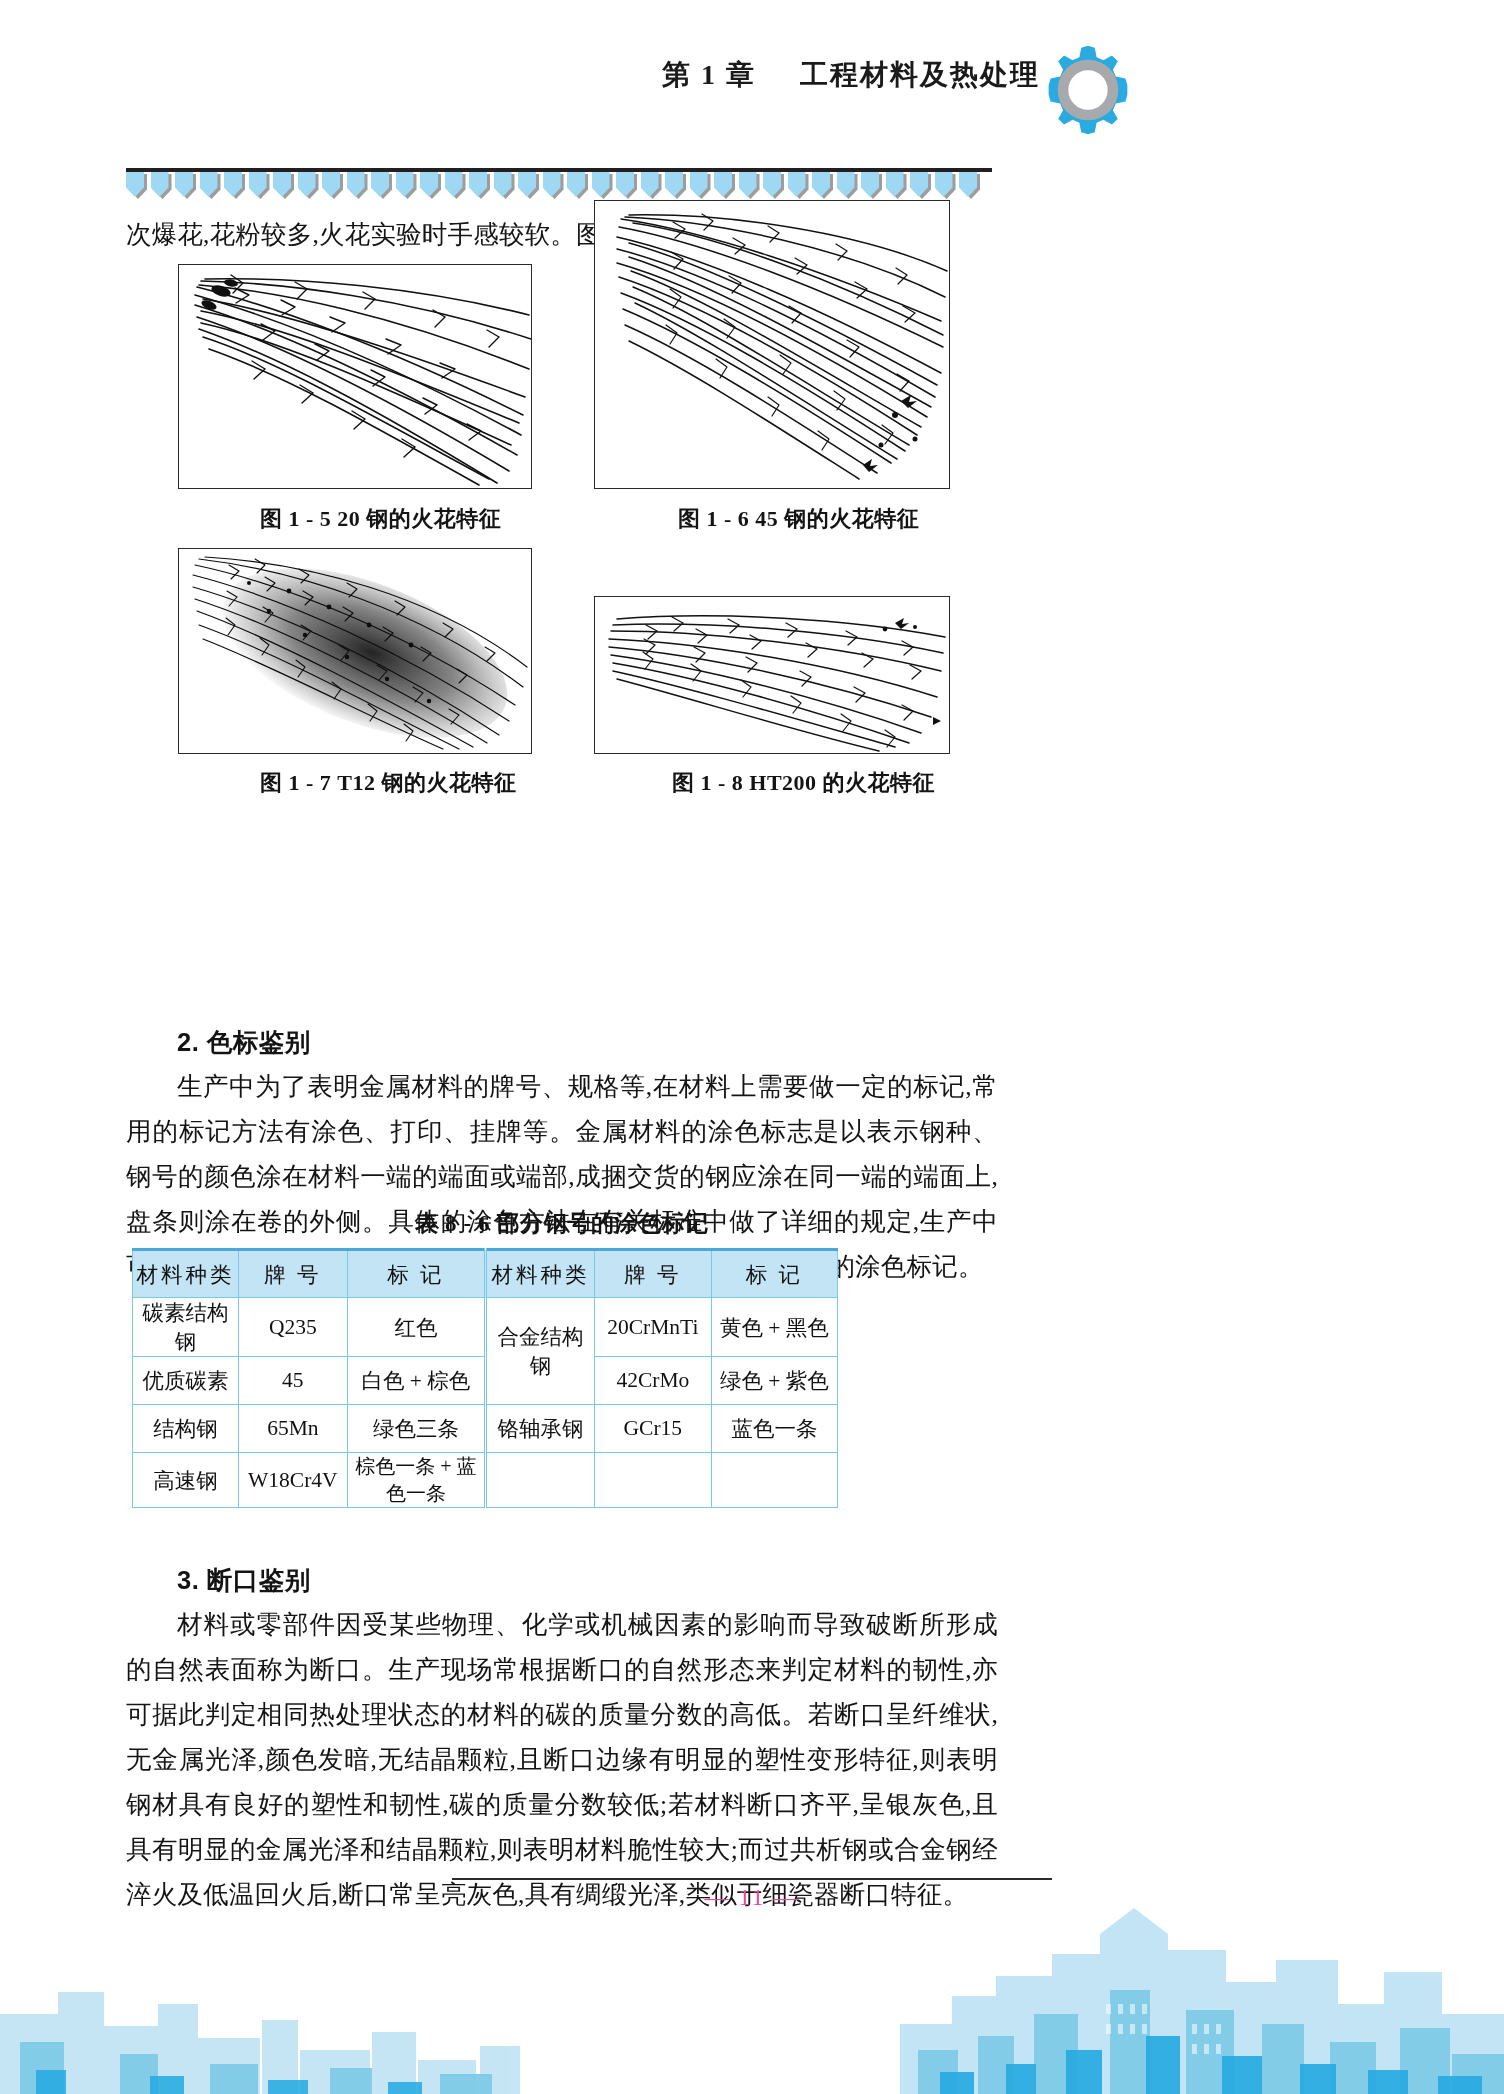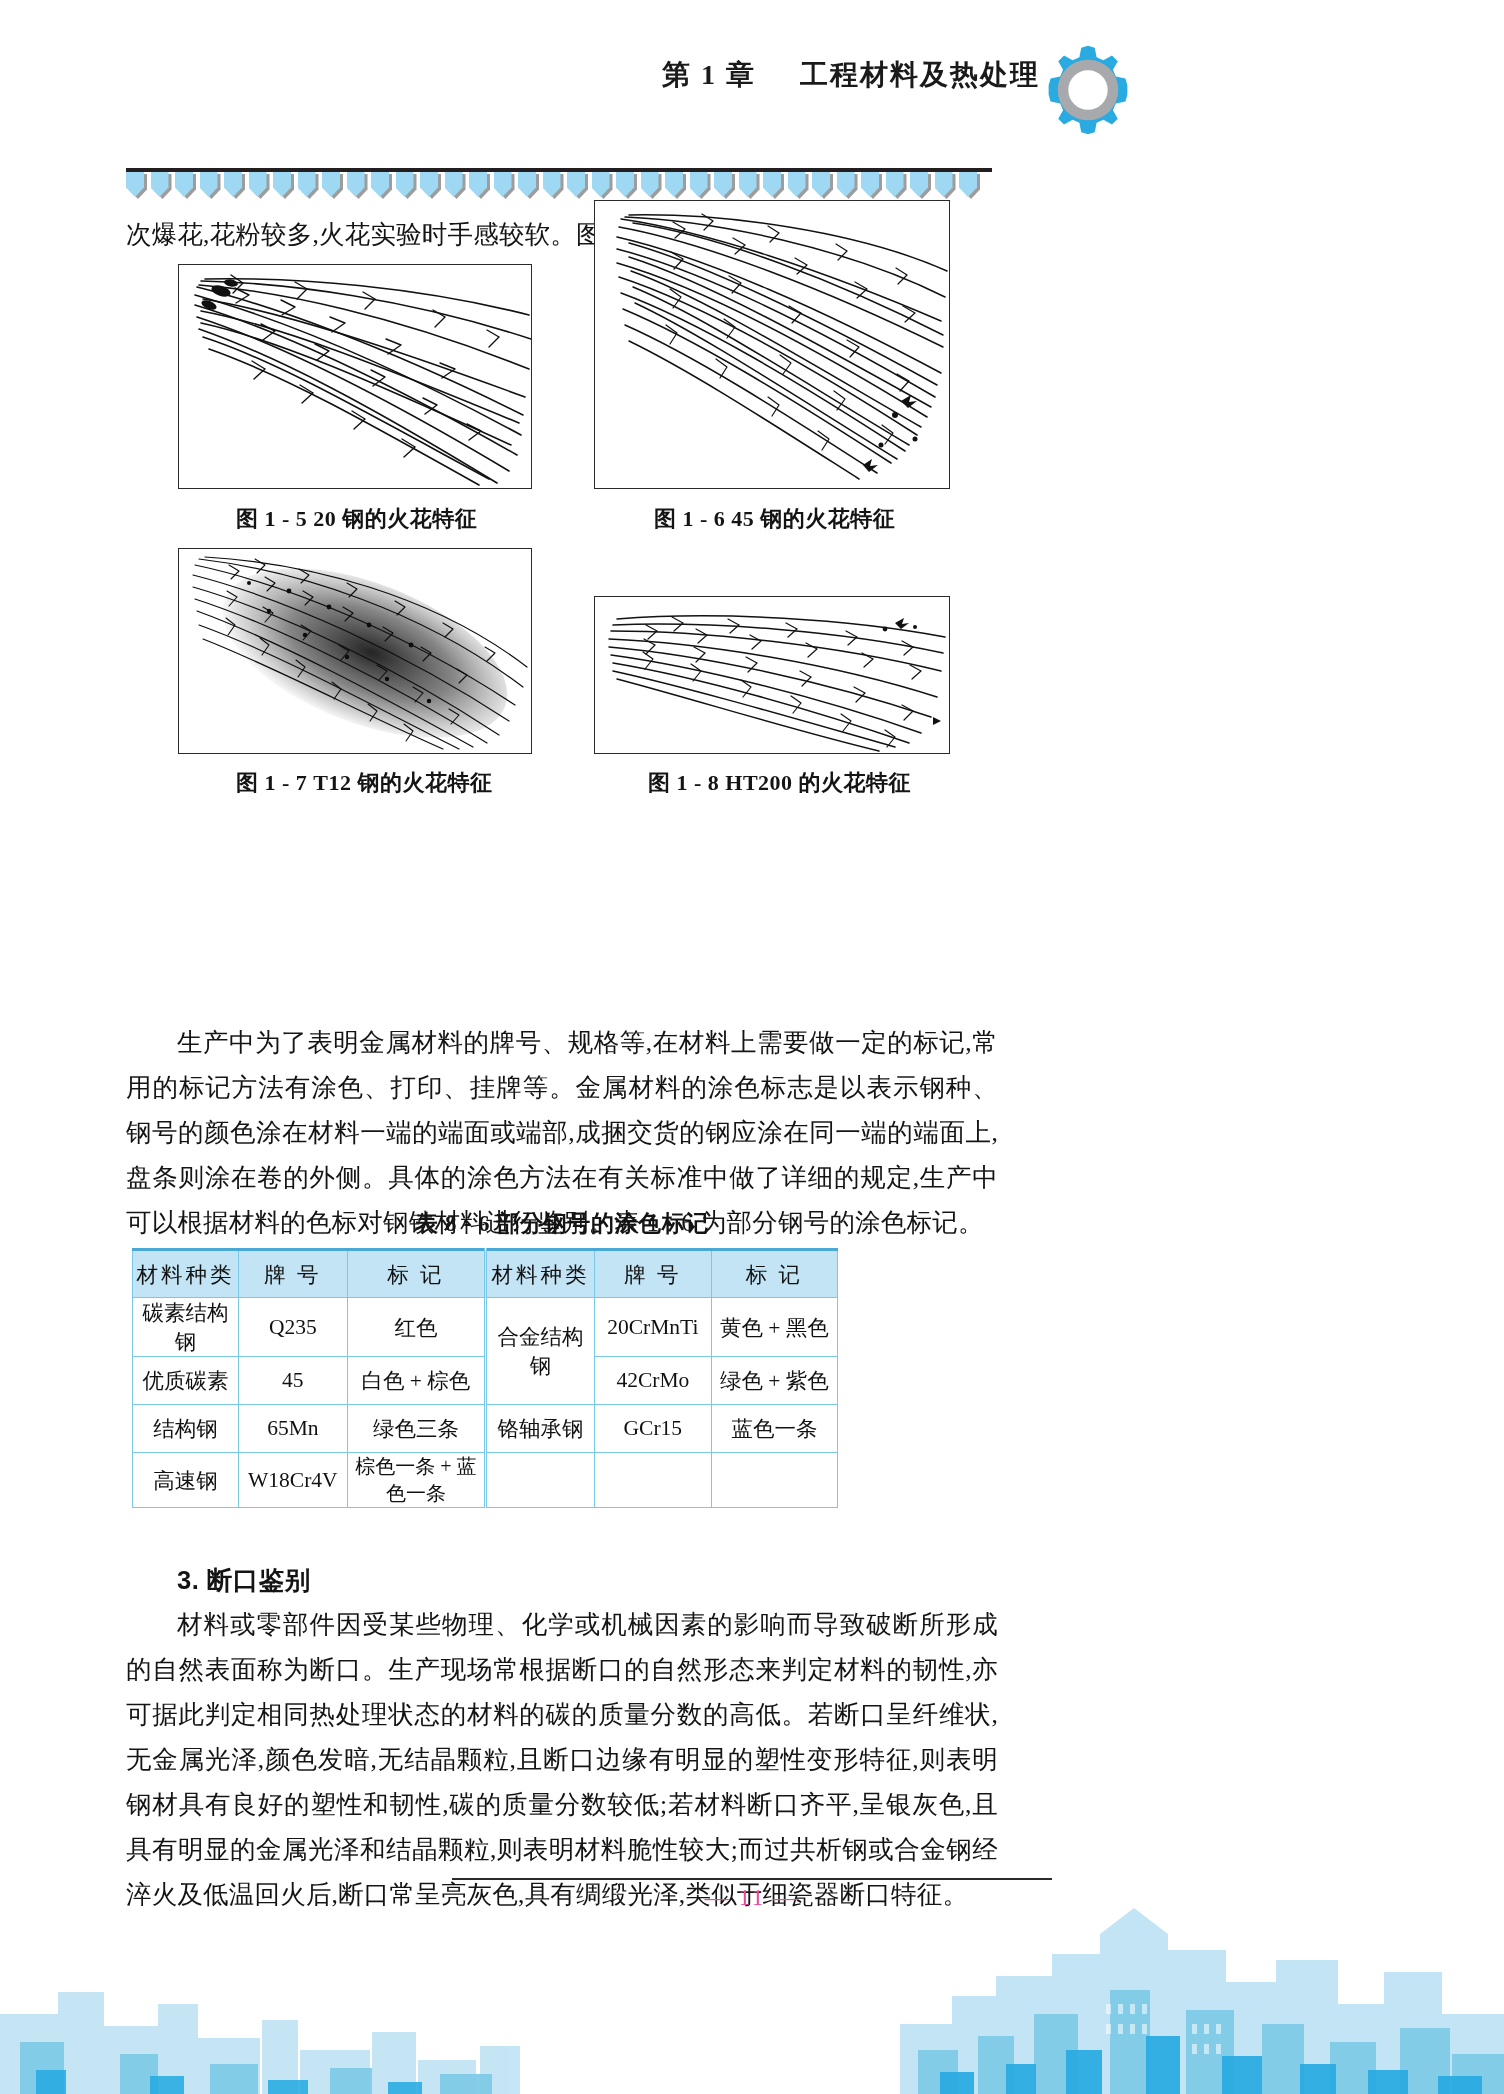--- a/index.html
+++ b/index.html
@@ -92,20 +92,21 @@
     background:#fff;
     overflow:hidden;
   }
   .fig-cap {
     position:absolute;
     font-size:22px;
     font-weight:700;
     font-family:"Liberation Serif","DejaVu Serif",serif;
     white-space:nowrap;
     letter-spacing:.5px;
+    margin-left:24px;
   }
 
   
   #fig5 { left:52px;  top:0px;   width:354px; height:225px; }
   #fig6 { left:468px; top:-64px; width:356px; height:289px; }
   #cap5 { left:110px; top:240px; }
   #cap6 { left:528px; top:240px; }
 
   #fig7 { left:52px;  top:284px; width:354px; height:206px; }
   #fig8 { left:468px; top:332px; width:356px; height:158px; }
@@ -541,20 +542,21 @@
             <path d="M338 120 l8 4 l-8 4 z"></path>
             <circle cx="320" cy="30" r="2"></circle>
           </g>
         </svg>
       </div>
       <div class="fig-cap" id="cap8">图 1 - 8    HT200 的火花特征</div>
 
     </div>
 
     <div class="sec2">
+      <h4 class="sub-head">2. 色标鉴别</h4>
       <p class="body-text indent sec2-para">生产中为了表明金属材料的牌号、规格等,在材料上需要做一定的标记,常用的标记方法有涂色、打印、挂牌等。金属材料的涂色标志是以表示钢种、钢号的颜色涂在材料一端的端面或端部,成捆交货的钢应涂在同一端的端面上,盘条则涂在卷的外侧。具体的涂色方法在有关标准中做了详细的规定,生产中可以根据材料的色标对钢铁材料进行鉴别。表 1 - 6 为部分钢号的涂色标记。</p>
     </div>
 
     <div class="table-title">表 8 - 6    部分钢号的涂色标记</div>
 
     <table class="color-table">
       <thead>
         <tr>
           <th class="col-a top-edge">材料种类</th>
           <th class="col-b top-edge">牌  号</th>

